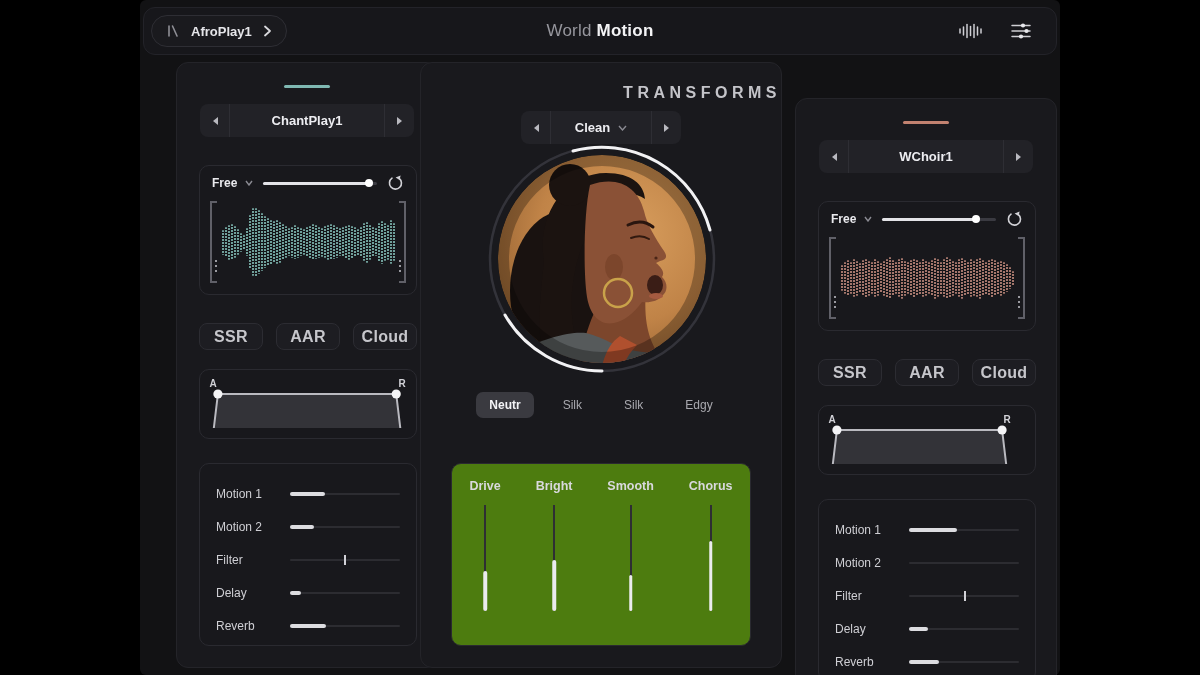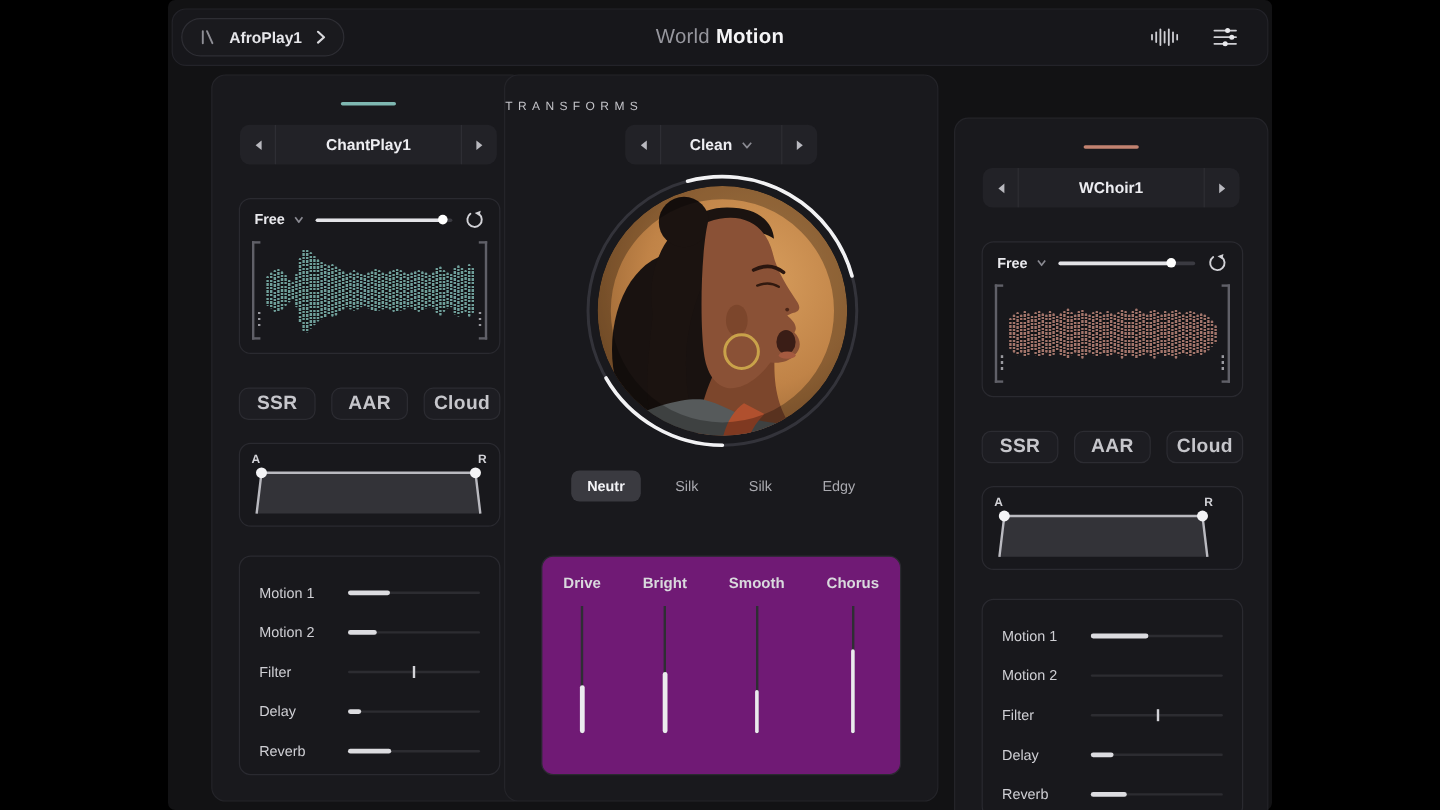--- a/index.html
+++ b/index.html
@@ -70,29 +70,29 @@
 
   
   .slidercard{top:400px;height:183px;padding-top:13px;}
   .srow{display:flex;align-items:center;height:33px;padding:0 16px;}
   .slabel{width:74px;font-size:12px;color:#cfcfd4;flex:0 0 auto;}
   .strack{position:relative;flex:1;height:2px;background:#2c2c31;border-radius:1px;cursor:pointer;}
   .sfill{position:absolute;left:0;top:50%;transform:translateY(-50%);height:4px;background:#dcdce0;border-radius:2px;}
   .stick{position:absolute;top:50%;transform:translate(-50%,-50%);width:2px;height:10px;background:#d2d2d7;}
 
   
-  .transforms-header{margin-top:21px;text-align:left;font-size:10px;letter-spacing:4.5px;
-    color:#c4c4c9;font-weight:400;}
+  .transforms-header{margin-top:21px;text-align:right;font-size:16px;letter-spacing:4.5px;
+    color:#c4c4c9;font-weight:700;}
   .center .selector{width:160px;margin-top:9px;}
   .portrait-wrap{position:absolute;left:63px;top:78px;width:236px;height:236px;}
   .style-row{position:absolute;left:0;right:0;top:329px;display:flex;justify-content:center;gap:16px;}
   .style-chip{padding:6px 13px;border-radius:7px;background:transparent;border:none;cursor:pointer;
     font-size:12px;color:#a9a9af;font-family:inherit;}
   .style-chip.selected{background:#3a3a40;color:#f3f3f6;font-weight:700;}
-  .macrocard{position:absolute;left:30px;right:30px;top:400px;height:183px;background:#701a75;
+  .macrocard{position:absolute;left:30px;right:30px;top:400px;height:183px;background:#4d7c0f;
     border:1px solid #2a2a30;border-radius:10px;display:flex;justify-content:space-around;box-sizing:border-box;}
   .macro{display:flex;flex-direction:column;align-items:center;margin-top:15px;}
   .mlabel{font-size:12.5px;color:#d9d9dd;font-weight:600;}
   .mtrackwrap{position:relative;width:6px;height:106px;margin-top:12px;cursor:pointer;}
   .mtrack{position:absolute;left:50%;transform:translateX(-50%);width:2px;top:0;bottom:0;background:#2e2e33;}
   .mfill{position:absolute;left:50%;transform:translateX(-50%);width:3.5px;bottom:0;background:#ebebee;border-radius:2px;}
 </style>
 </head>
 <body>
 

